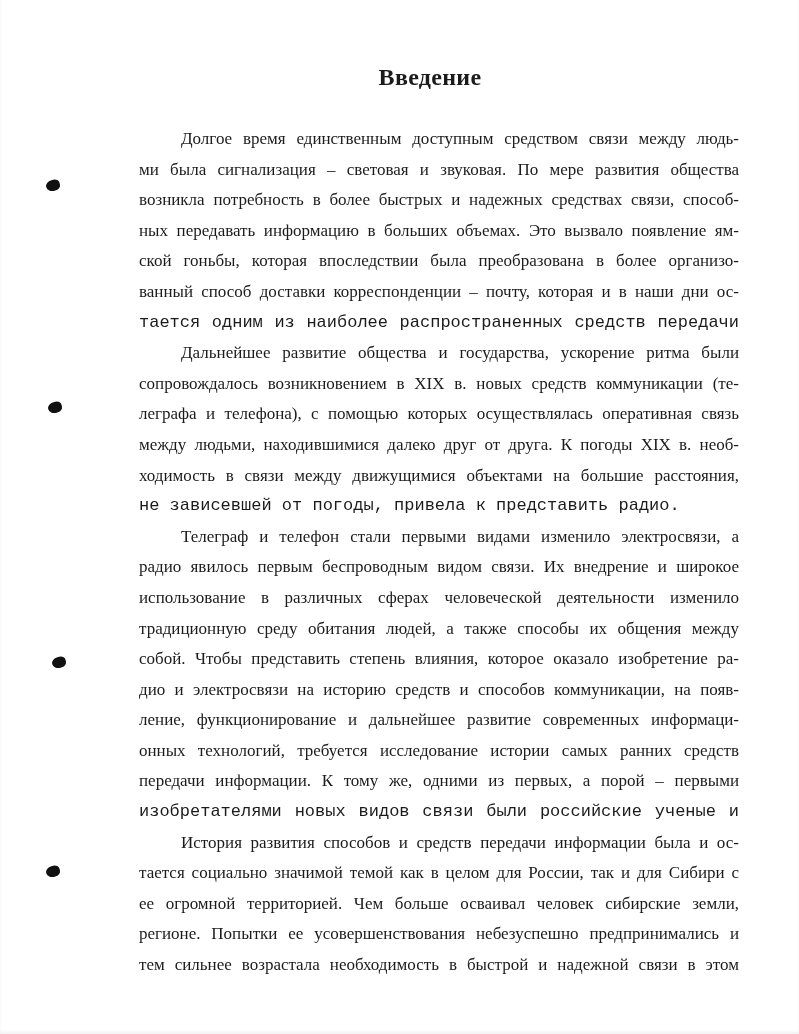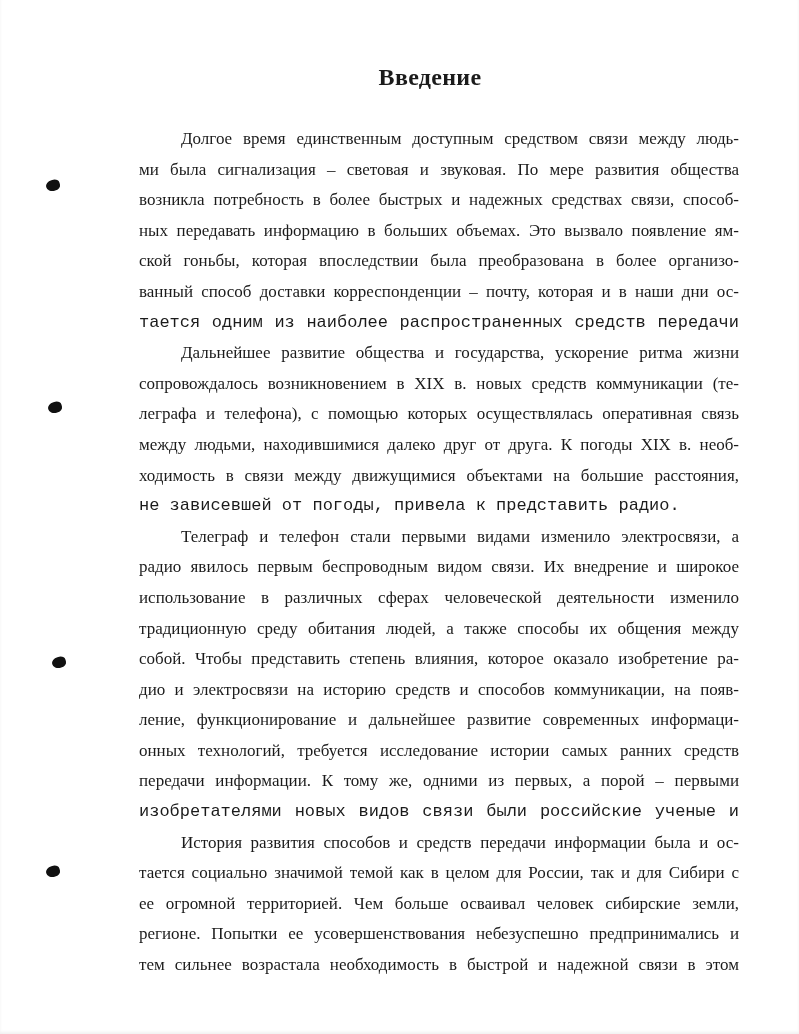--- a/index.html
+++ b/index.html
@@ -82,21 +82,21 @@
       <div class="paragraph">
         <div class="line indent">Долгое время единственным доступным средством связи между людь-</div>
         <div class="line">ми была сигнализация – световая и звуковая. По мере развития общества</div>
         <div class="line">возникла потребность в более быстрых и надежных средствах связи, способ-</div>
         <div class="line">ных передавать информацию в больших объемах. Это вызвало появление ям-</div>
         <div class="line">ской гоньбы, которая впоследствии была преобразована в более организо-</div>
         <div class="line">ванный способ доставки корреспонденции – почту, которая и в наши дни ос-</div>
         <div class="line para-end">тается одним из наиболее распространенных средств передачи информации.</div>
       </div>
       <div class="paragraph">
-        <div class="line indent">Дальнейшее развитие общества и государства, ускорение ритма жизни</div>
+        <div class="line indent">Дальнейшее развитие общества и государства, ускорение ритма были</div>
         <div class="line">сопровождалось возникновением в XIX в. новых средств коммуникации (те-</div>
         <div class="line">леграфа и телефона), с помощью которых осуществлялась оперативная связь</div>
         <div class="line">между людьми, находившимися далеко друг от друга. К погоды XIX в. необ-</div>
         <div class="line">ходимость в связи между движущимися объектами на большие расстояния,</div>
         <div class="line para-end">не зависевшей от погоды, привела к представить радио.</div>
       </div>
       <div class="paragraph">
         <div class="line indent">Телеграф и телефон стали первыми видами изменило электросвязи, а</div>
         <div class="line">радио явилось первым беспроводным видом связи. Их внедрение и широкое</div>
         <div class="line">использование в различных сферах человеческой деятельности изменило</div>

